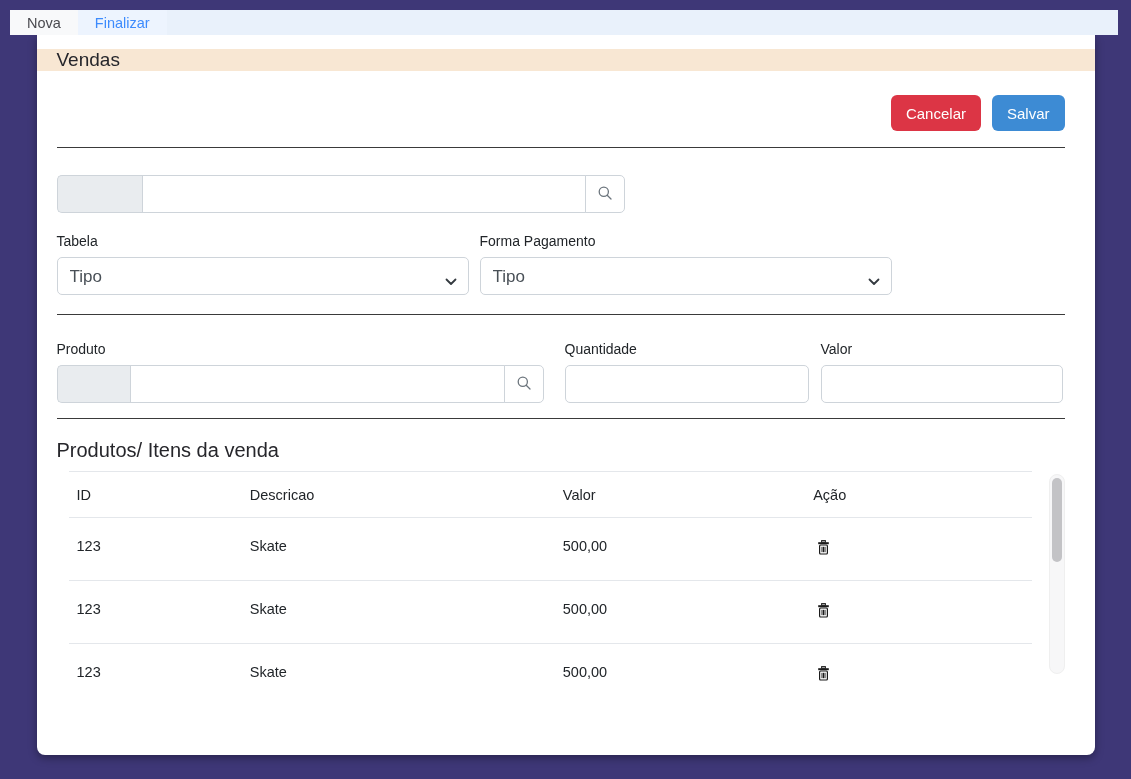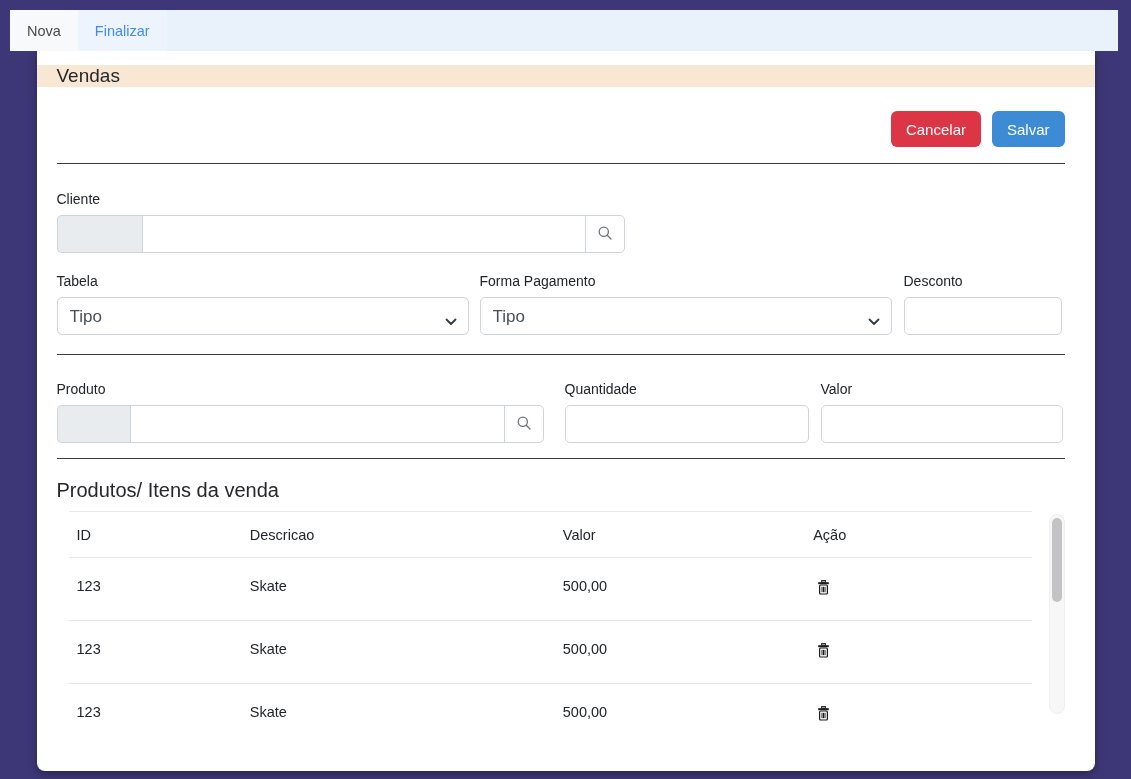--- a/index.html
+++ b/index.html
@@ -6,21 +6,21 @@
   html,body { margin:0; padding:0; }
   body {
     width:1131px; height:779px; overflow:hidden;
     background:#3e3777;
     font-family:"Liberation Sans","DejaVu Sans",sans-serif;
     color:#212529;
   }
   
   .tabbar {
     display:flex; align-items:stretch;
-    margin:10px 13px 0 10px; height:41px;
+    margin:10px 13px 0 10px; height:25px;
     background:#e9f1fb;
   }
   .tab {
     display:flex; align-items:center;
     padding:0 17px; font-size:14.5px;
     color:#3d8bfd; cursor:pointer; background:#edf4fe;
   }
   .tab.active { background:#f8f9fa; color:#4a4a4f; }
   .tabbar .filler { flex:1; background:#e9f1fb; }
   
@@ -119,21 +119,20 @@
   <div class="content">
 
     <div class="actions">
       <button class="btn btn-danger">Cancelar</button>
       <button class="btn btn-primary">Salvar</button>
     </div>
 
     <hr class="rule">
 
     <div class="field-block">
-      <label class="lbl">Cliente</label>
       <div class="group cliente-group">
         <input class="input code" readonly="" value="" style="">
         <input class="input main" value="" style="">
         <button class="search-btn">
           <span>
             <svg width="16" height="16" viewBox="0 0 16 16">
               <circle cx="6.8" cy="6.8" r="4.6" fill="none" stroke="#6c757d" stroke-width="1.3"></circle>
               <line x1="10.2" y1="10.2" x2="14" y2="14" stroke="#6c757d" stroke-width="1.3" stroke-linecap="round"></line>
             </svg>
           </span>
@@ -160,24 +159,20 @@
         <div class="selectwrap">
           <select class="select">
             <option>Tipo</option>
           </select>
           <span class="chev">
             <svg width="12" height="8" viewBox="0 0 12 8">
               <path d="M1.5 1.5 L6 6 L10.5 1.5" fill="none" stroke="#343a40" stroke-width="1.8" stroke-linecap="round" stroke-linejoin="round"></path>
             </svg>
           </span>
         </div>
-      </div>
-      <div class="col-desc">
-        <label class="lbl">Desconto</label>
-        <input class="input" value="" style="">
       </div>
     </div>
 
     <hr class="rule" style="margin-top:19px">
 
     <div class="prodrow">
       <div class="col-produto">
         <label class="lbl">Produto</label>
         <div class="group">
           <input class="input code" readonly="" value="" style="">

